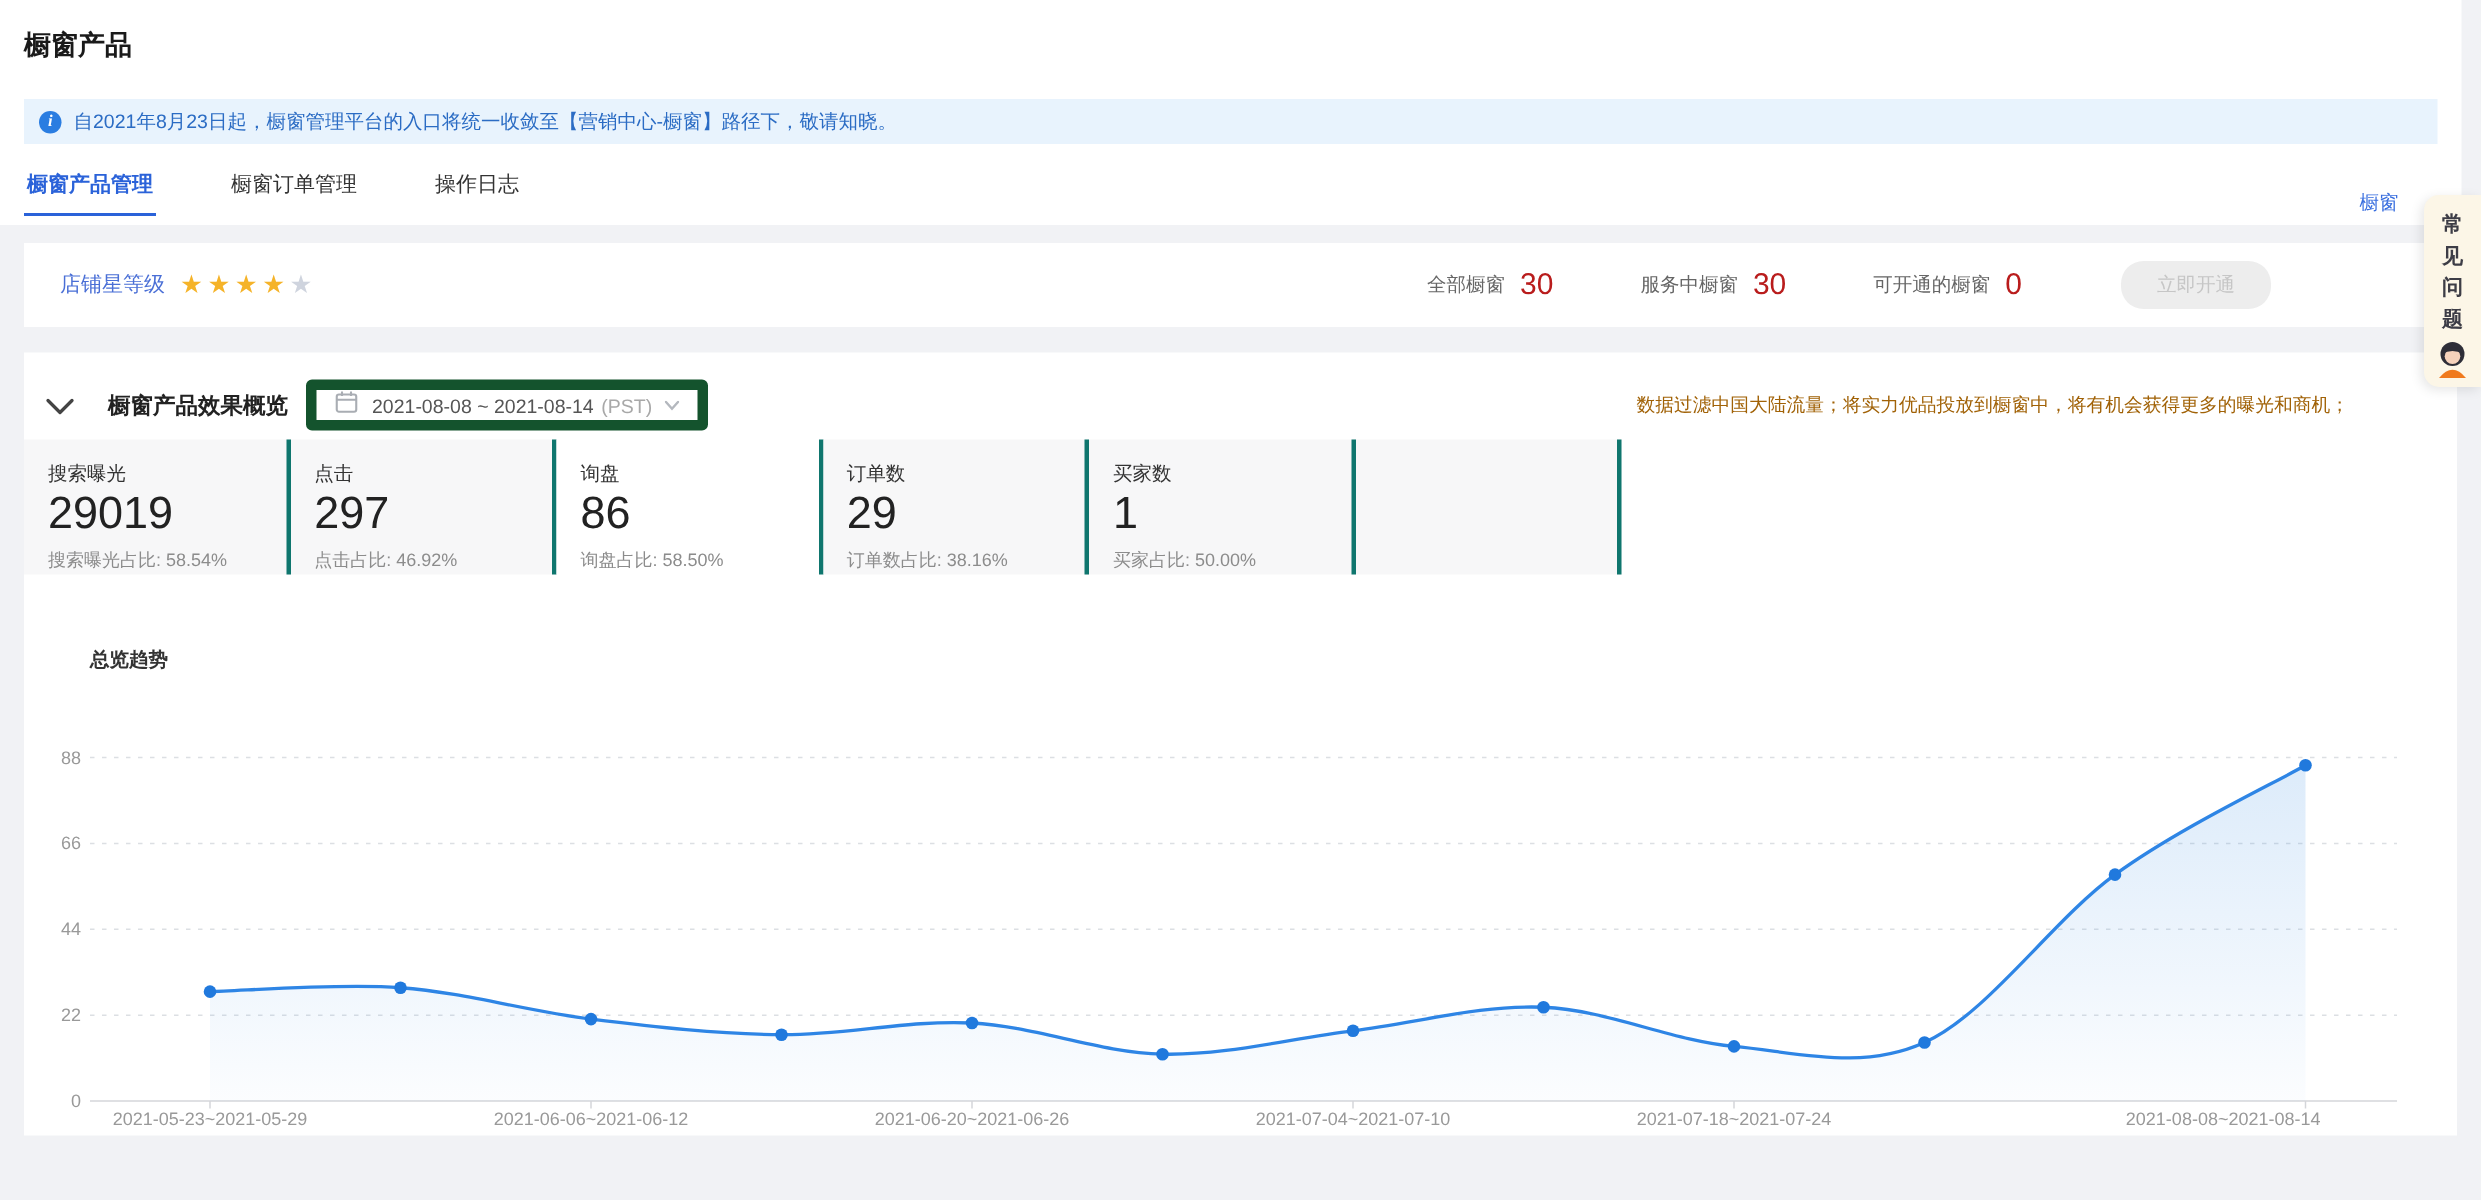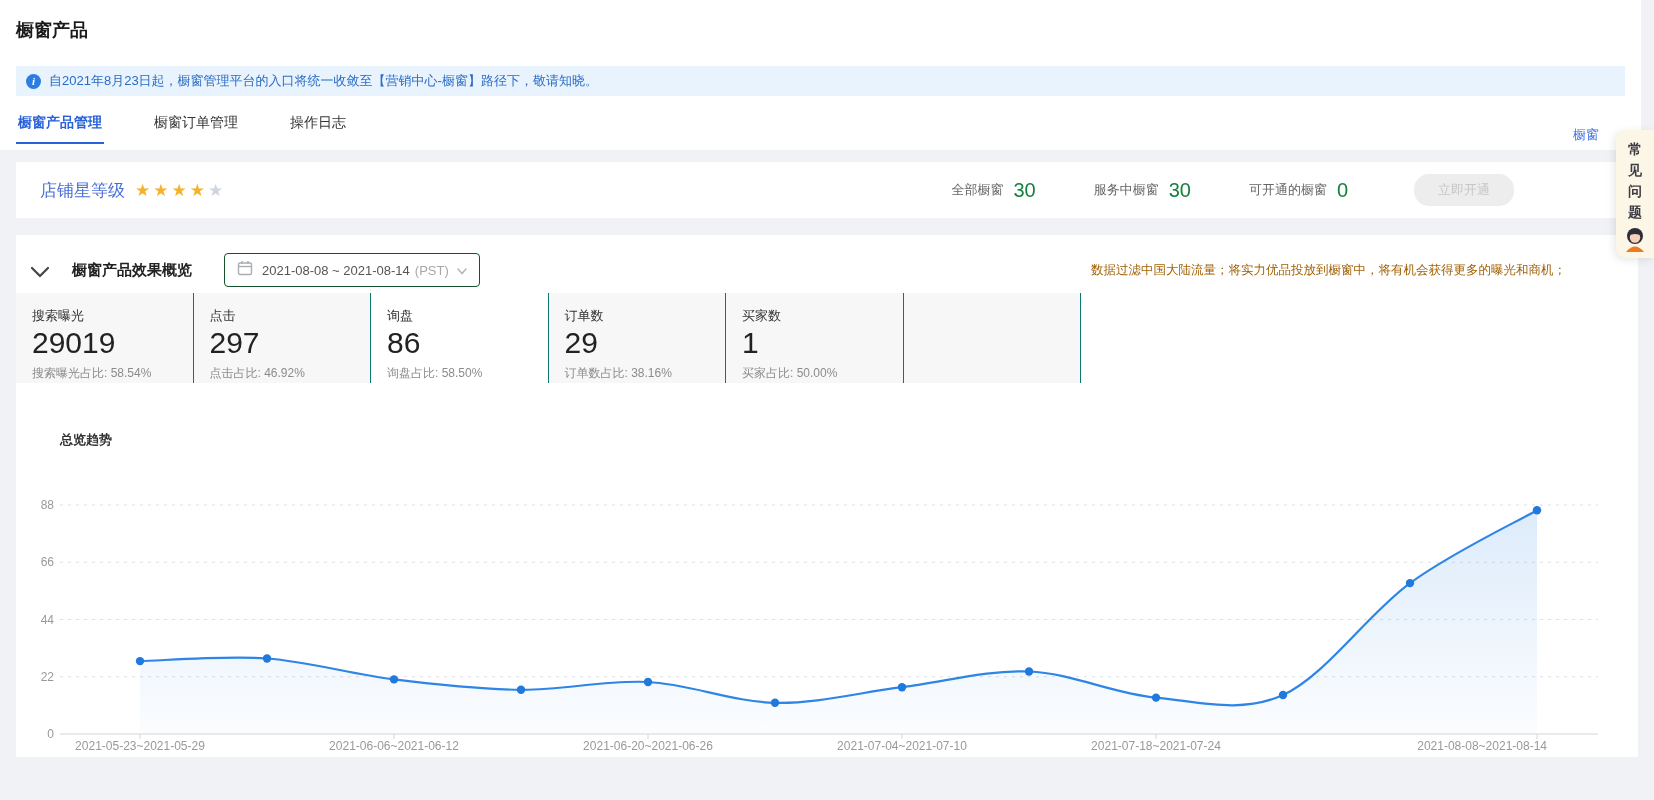--- a/index.html
+++ b/index.html
@@ -23,43 +23,43 @@
   .showcase-link { position:absolute; top:126px; right:42px; font-size:13px; color:#3a6fdf; z-index:1; }
   
   .faq-widget { position:absolute; right:0; top:130px; width:38px; height:128px; background:#fcf6e7;
                 border-radius:10px 0 0 10px; box-shadow:-2px 2px 8px rgba(0,0,0,.10); z-index:5;
                 display:flex; flex-direction:column; align-items:center; padding-top:9px; }
   .faq-label { font-size:14px; color:#3d3d46; font-weight:bold; width:16px; text-align:center; line-height:21px; }
   .support-avatar { margin-top:3px; }
   
   .card1 { position:absolute; left:16px; right:16px; top:162px; height:56px; background:#fff;
            display:flex; align-items:center; padding:0 24px; }
-  .rating-label { font-size:17px; color:#4a6fd6; }
+  .rating-label { font-size:14px; color:#4a6fd6; }
   .stars { margin-left:10px; font-size:17px; letter-spacing:3px; }
   .star { color:#f5b329; } .star.empty { color:#cfd4de; }
   .counters { margin-left:auto; display:flex; align-items:center; gap:58px; }
   .counter { display:flex; align-items:center; }
   .counter .c-label { font-size:13px; color:#666; }
-  .counter .c-value { font-size:20px; color:#15803d; margin-left:10px; }
+  .counter .c-value { font-size:20px; color:#b91c1c; margin-left:10px; }
   .open-btn { margin-left:66px; margin-right:100px; background:#ededed; color:#c6c6c6; font-size:13px;
               border:none; border-radius:15px; padding:7px 24px; cursor:pointer; }
   
   .card2 { position:absolute; left:16px; right:16px; top:235px; height:522px; background:#fff; }
   .section-header { position:absolute; left:0; top:0; right:0; height:58px; display:flex; align-items:center; padding:12px 16px 0 14px; }
   .collapse-icon { width:20px; height:12px; display:inline-block; cursor:pointer; }
   .section-title { font-size:15px; font-weight:bold; color:#222; margin-left:22px; }
-  .date-picker { margin-left:32px; height:34px; border:1px solid #14532d; border-radius:4px; display:flex;
+  .date-picker { margin-left:12px; height:34px; border:7px solid #14532d; border-radius:4px; display:flex;
                  align-items:center; padding:0 12px; cursor:pointer; background:#fff; }
   .date-text { font-size:13px; color:#555; margin-left:9px; }
   .tz-text { font-size:13px; color:#a8a8a8; margin-left:5px; }
   .dd-chevron { margin-left:8px; display:inline-block; }
   .data-notice { margin-left:auto; margin-right:56px; font-size:12.5px; color:#a16207;text-align:center; }
   
   .metric-strip { position:absolute; left:0; top:58px; width:1065px; height:90px; display:flex; }
-  .metric-cell { flex:0 0 177.5px; background:#f7f7f8; border-right:1px solid #0f766e; padding:14px 0 0 16px; cursor:pointer; }
+  .metric-cell { flex:0 0 177.5px; background:#f7f7f8; border-right:3px solid #0f766e; padding:14px 0 0 16px; cursor:pointer; }
   .metric-cell.selected { background:#fff; }
   .metric-cell.empty { cursor:default; }
   .m-label { font-size:13px; color:#333; }
   .m-value { font-size:30px; color:#222; margin-top:2px; line-height:32px; }
   .m-sub { font-size:12px; color:#8c8c8c; margin-top:6px; }
   
   .chart-title { position:absolute; left:44px; top:196px; font-size:13px; font-weight:bold; color:#333;text-align:center; }
   .trend-chart { position:absolute; left:0; top:213px; }
 </style>
 </head>

